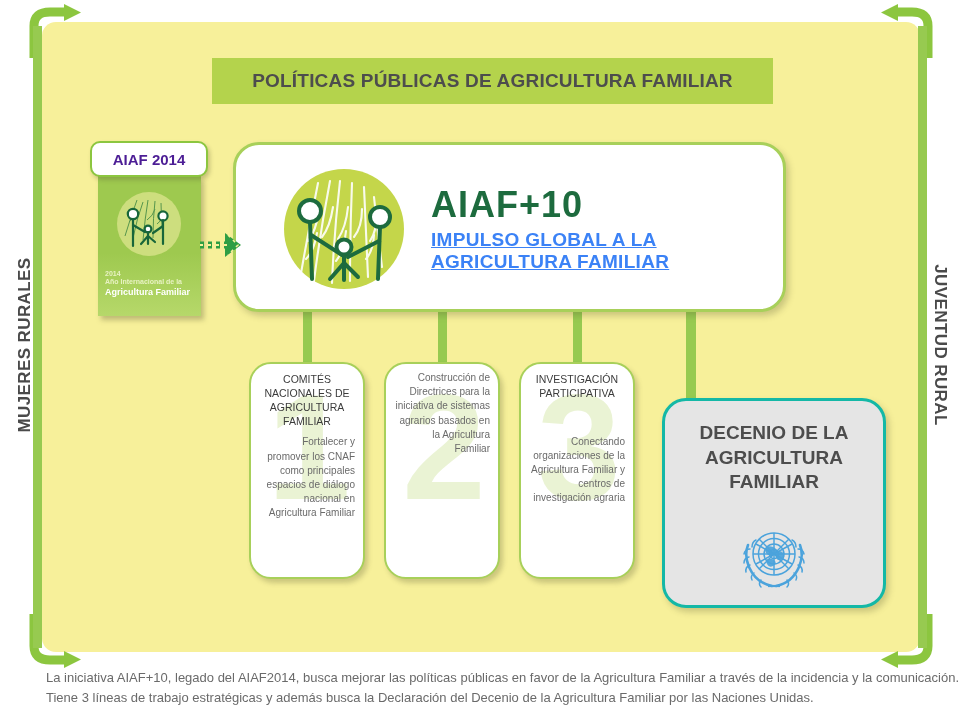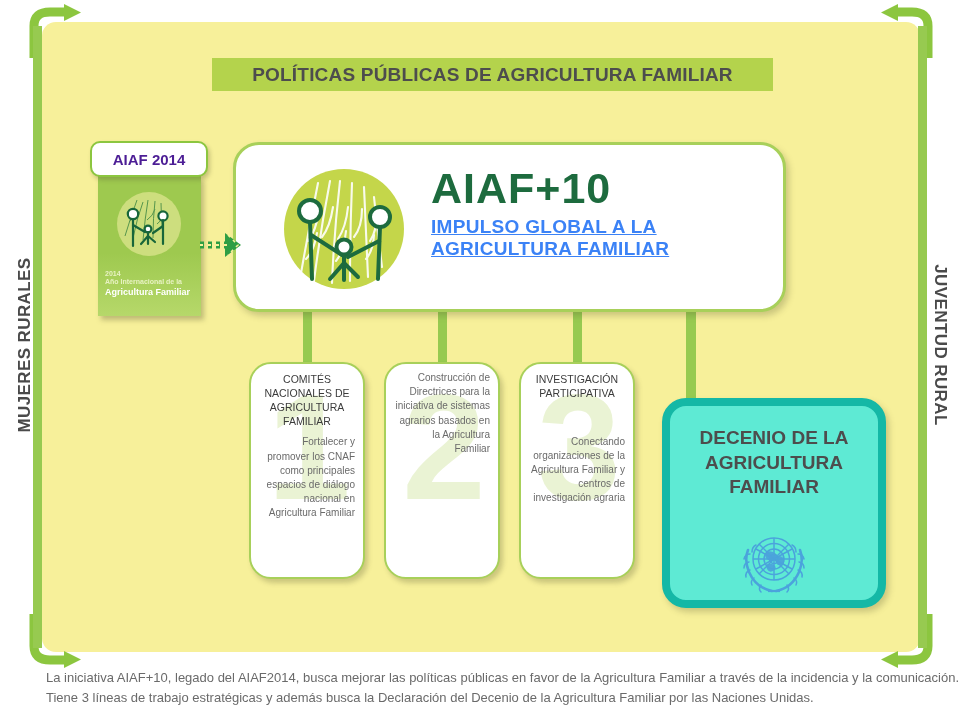--- a/index.html
+++ b/index.html
@@ -40,21 +40,21 @@
     left:-85px; top:335px; width:220px; text-align:center;
     transform:rotate(-90deg);
   }
   .side-label.right {
     left:830px; top:335px; width:220px; text-align:center;
     transform:rotate(90deg);
   }
 
   
   .title-band {
-    position:absolute; left:212px; top:58px; width:561px; height:33px;
+    position:absolute; left:212px; top:58px; width:561px; height:46px;
     background:#b4d34c;
     display:flex; align-items:center; justify-content:center;
   }
   .title-band .t {
     font-size:19px; font-weight:bold; color:#4d4d4d; letter-spacing:.2px;
     white-space:nowrap;
   }
 
   
   .aiaf-pill {
@@ -97,22 +97,23 @@
     box-shadow:3px 4px 6px rgba(90,90,50,.28);
     z-index:4;
   }
   .logo-circle {
     position:absolute; left:46px; top:22px; width:124px; height:124px;
   }
   .logo-text {
     position:absolute; left:195px; top:22px; width:340px;
   }
   .logo-text .big {
-    font-size:43px; font-weight:bold; color:#1d6b3e; letter-spacing:1px;
+    font-size:36px; font-weight:bold; color:#1d6b3e; letter-spacing:1px;
     line-height:1.0;
+    margin-top:20px;
   }
   .logo-text .sub {
     font-size:19px; font-weight:bold; color:#3b82f6; letter-spacing:.3px;
     line-height:1.18; margin-top:6px;text-decoration:underline;
   }
 
   
   .conn { position:absolute; background:#97ca50; z-index:1; }
 
   
@@ -139,21 +140,21 @@
   .card .bd {
     position:relative; z-index:2;
     margin:7px 8px 0 9px; text-align:right;
     font-size:10px; color:#6a6a6a; line-height:1.42;
   }
   .card.c3 .bd { margin-top:34px; }
 
   
   .decenio {
     position:absolute; left:662px; top:398px; width:224px; height:210px;
-    background:#5eead4; border:8px solid #14b8a6; border-radius:24px;
+    background:#e5e5e5; border:3px solid #14b8a6; border-radius:24px;
     box-shadow:3px 4px 6px rgba(90,90,50,.28);
     z-index:3;
   }
   .decenio .hd {
     margin:20px 16px 0 16px; text-align:center;
     font-size:19px; font-weight:bold; color:#4d4d4d; line-height:1.3;
   }
   .un-logo {
     position:absolute; left:50%; top:122px; transform:translateX(-50%);
     width:72px; height:68px;

